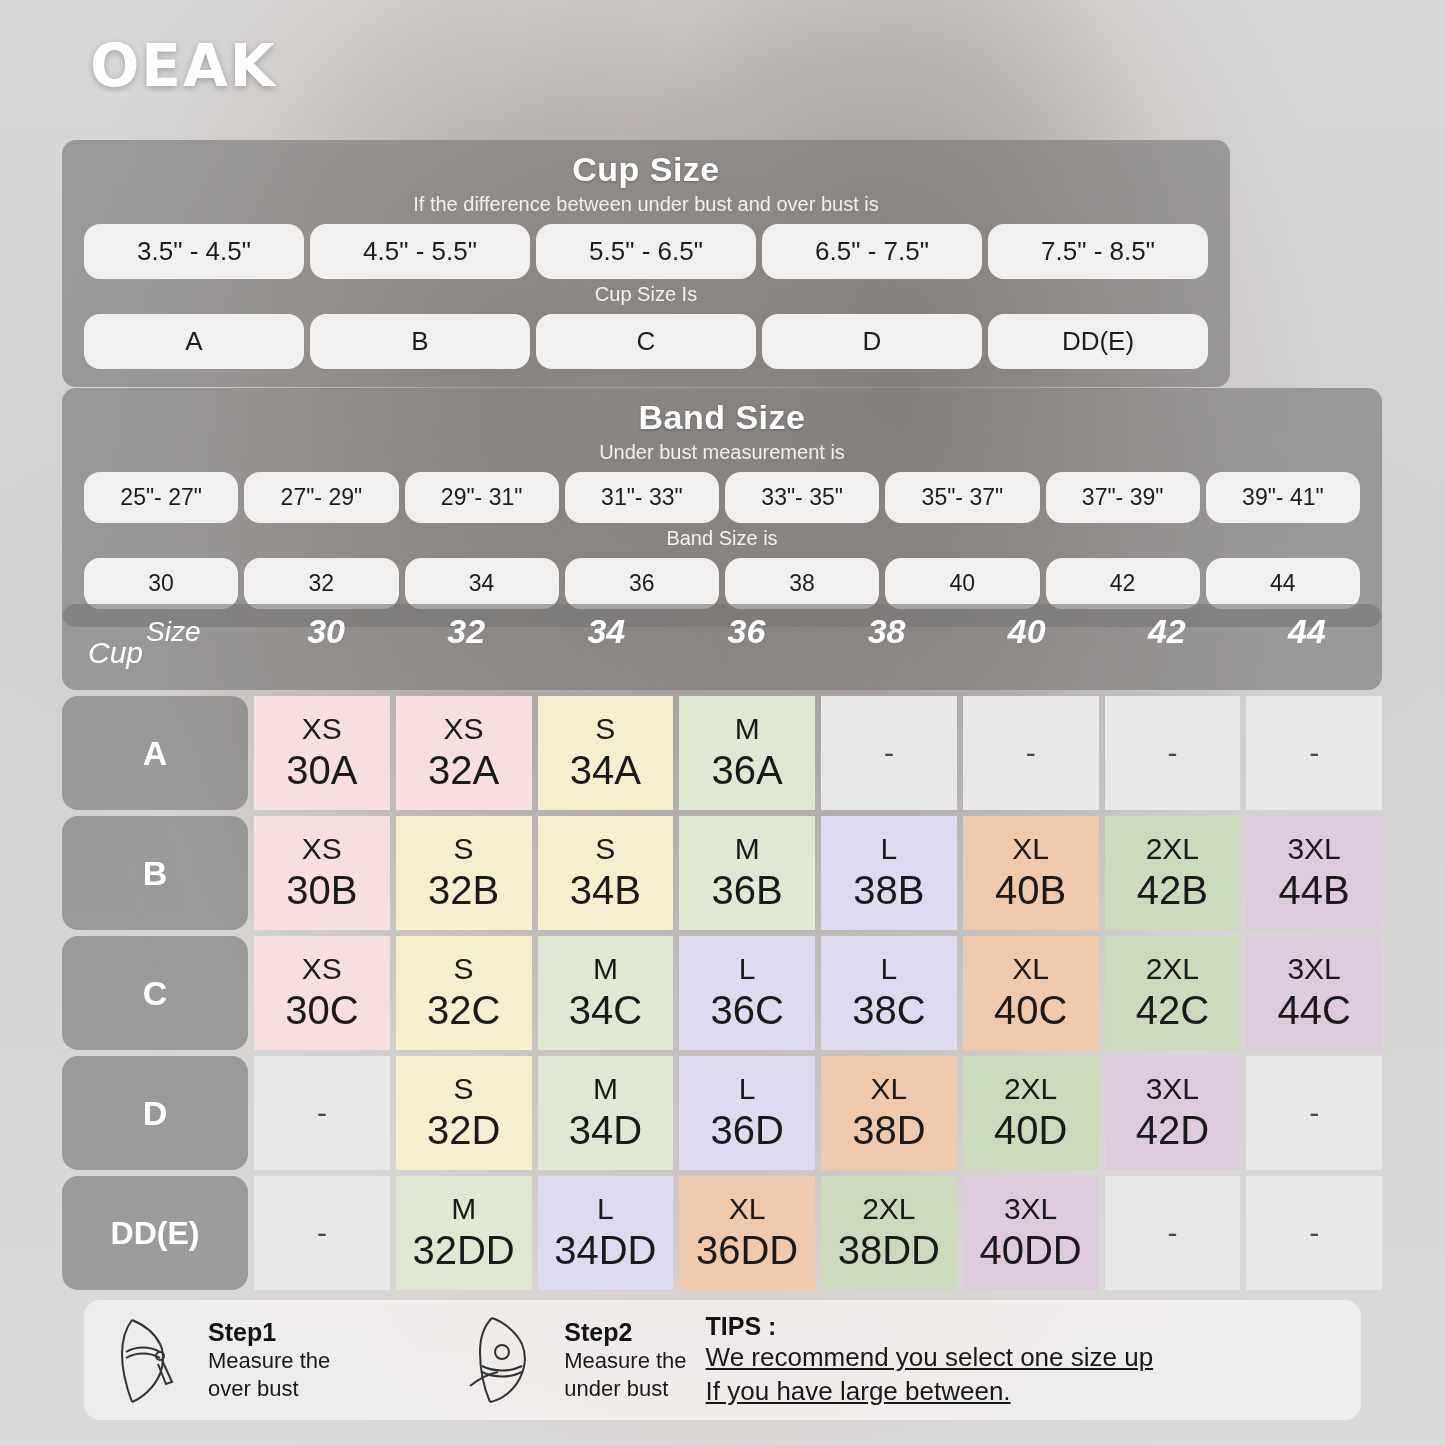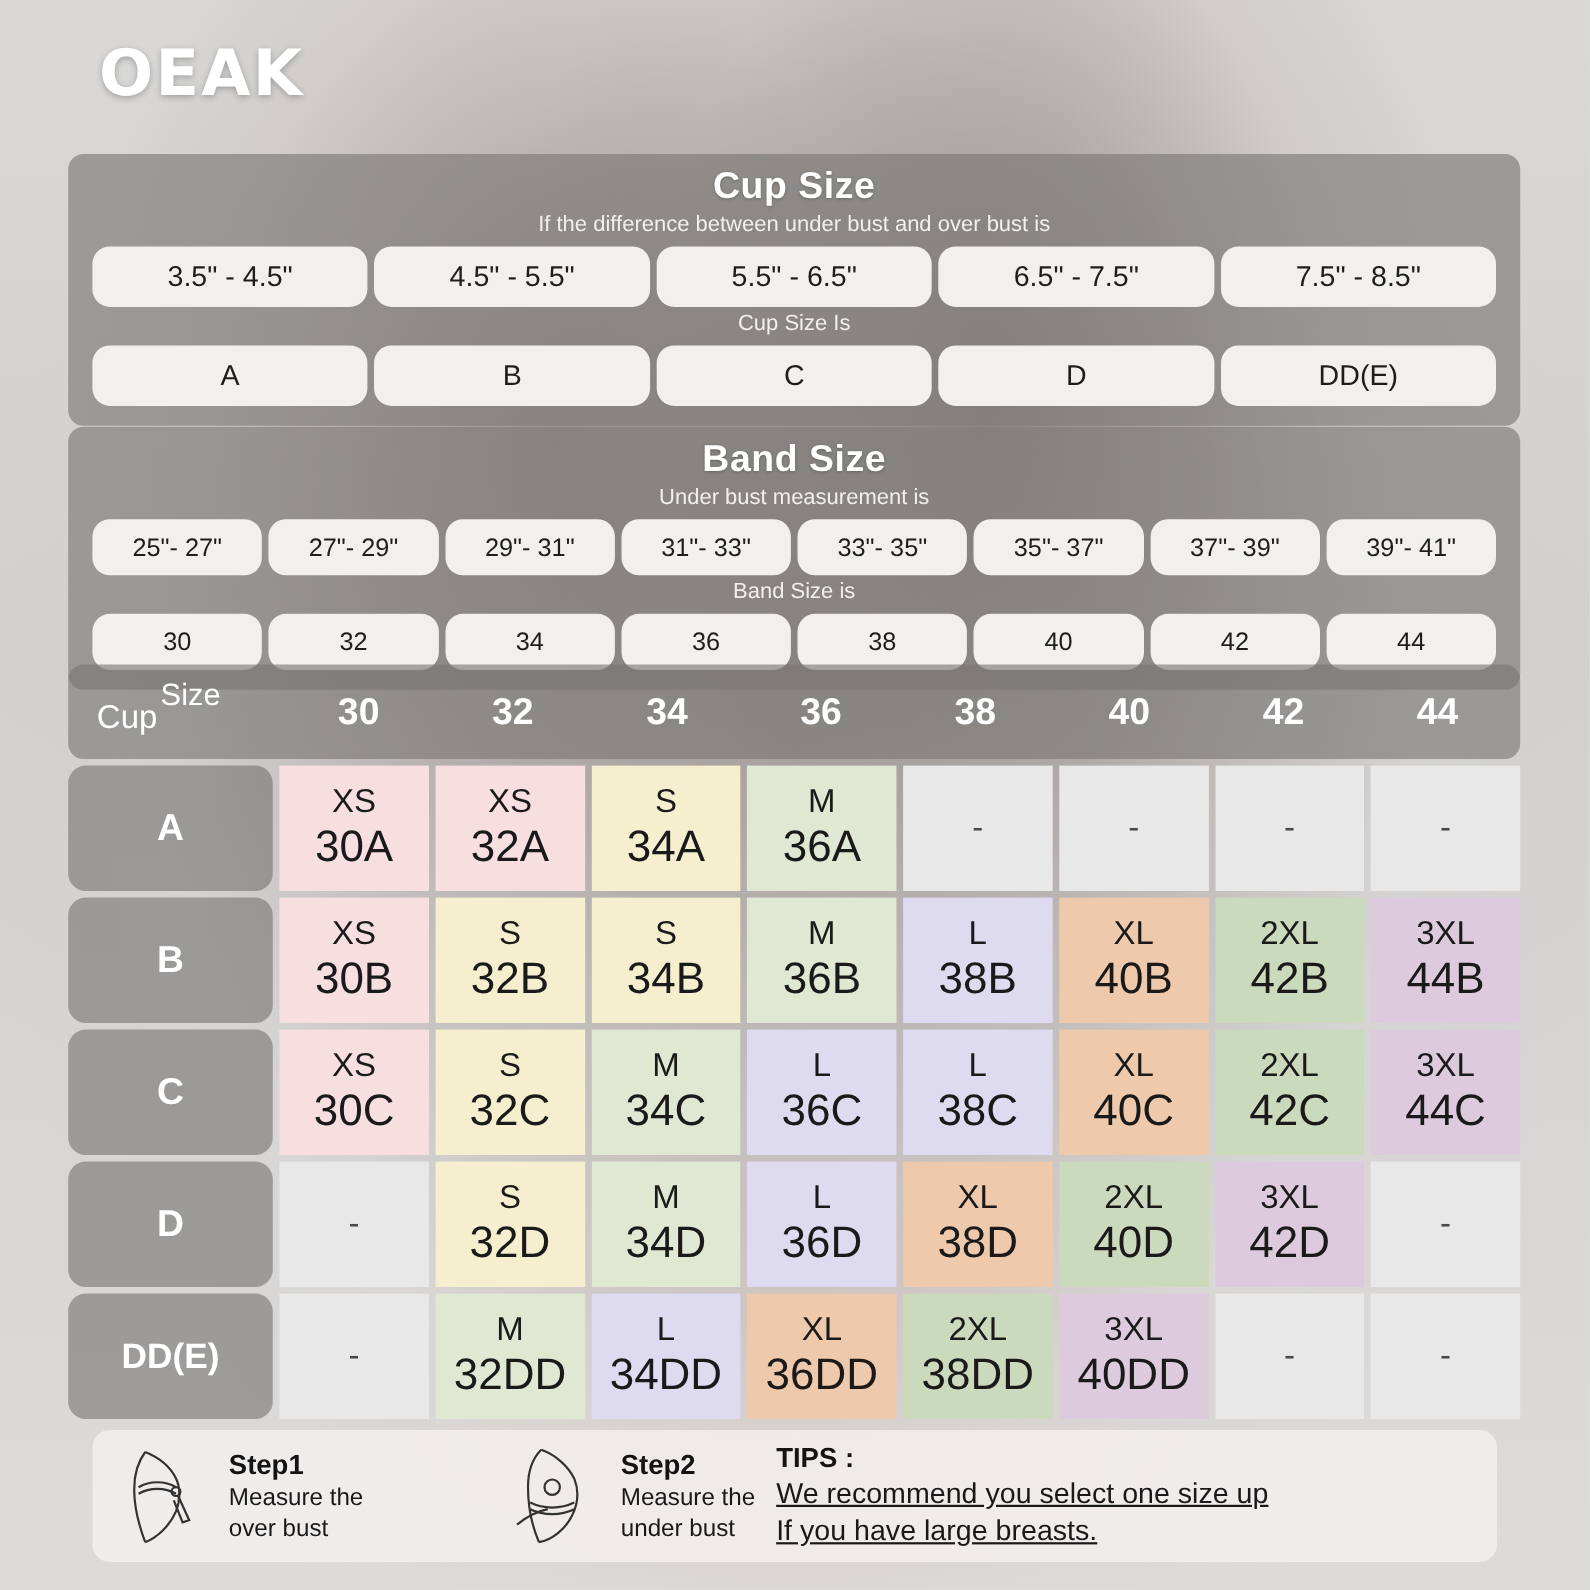--- a/index.html
+++ b/index.html
@@ -70,21 +70,21 @@
     white-space: nowrap;
   }
   .cell.small { font-size: 23px; }
 
   
   .matrix { position: absolute; left: 62px; top: 604px; width: 1320px; }
   .m-head {
     display: flex; gap: 3px;
     background: rgba(120,118,116,0.62);
     border-radius: 14px; padding: 8px 8px;
-    align-items: center;
+    font-style: italic;
   }
   .m-head .corner {
     width: 186px; position: relative; height: 70px; color: #ffffff;
   }
   .m-head .corner .c-cup {
     position: absolute; left: 18px; bottom: 12px; font-size: 30px;
   }
   .m-head .corner .c-size {
     position: absolute; left: 76px; top: 4px; font-size: 28px;
   }
@@ -131,21 +131,21 @@
   .tips .st-l { font-size: 26px; color: #191919; line-height: 1.3; text-decoration: underline; }
 </style>
 </head>
 <body>
 
 <div class="page">
   <div class="bg"></div>
 
   <div class="brand">OEAK</div>
 
-  <div class="panel" style="left:62px; top:140px; width:1320px;">
+  <div class="panel" style="left:62px; top:140px; width:1168px;">
     <div class="panel-title">Cup Size</div>
     <div class="panel-sub">If the  difference between under bust and over bust is</div>
     <div class="row" id="cup-ranges">
         <div class="cell">3.5" -  4.5"</div>
         <div class="cell">4.5" -  5.5"</div>
         <div class="cell">5.5" -  6.5"</div>
         <div class="cell">6.5" -  7.5"</div>
         <div class="cell">7.5" -  8.5"</div>
       </div>
     <div class="panel-sub">Cup Size Is</div>
@@ -400,16 +400,16 @@
       <div class="step-txt">
         <div class="st-h">Step2</div>
         <div class="st-l">Measure the</div>
         <div class="st-l">under bust</div>
       </div>
     </div>
 
     <div class="tips">
       <div class="st-h">TIPS :</div>
       <div class="st-l">We recommend you select one size up</div>
-      <div class="st-l">If you have large breasts.</div>
+      <div class="st-l">If you have large between.</div>
     </div>
   </div>
 </div>
 
 </body></html>

